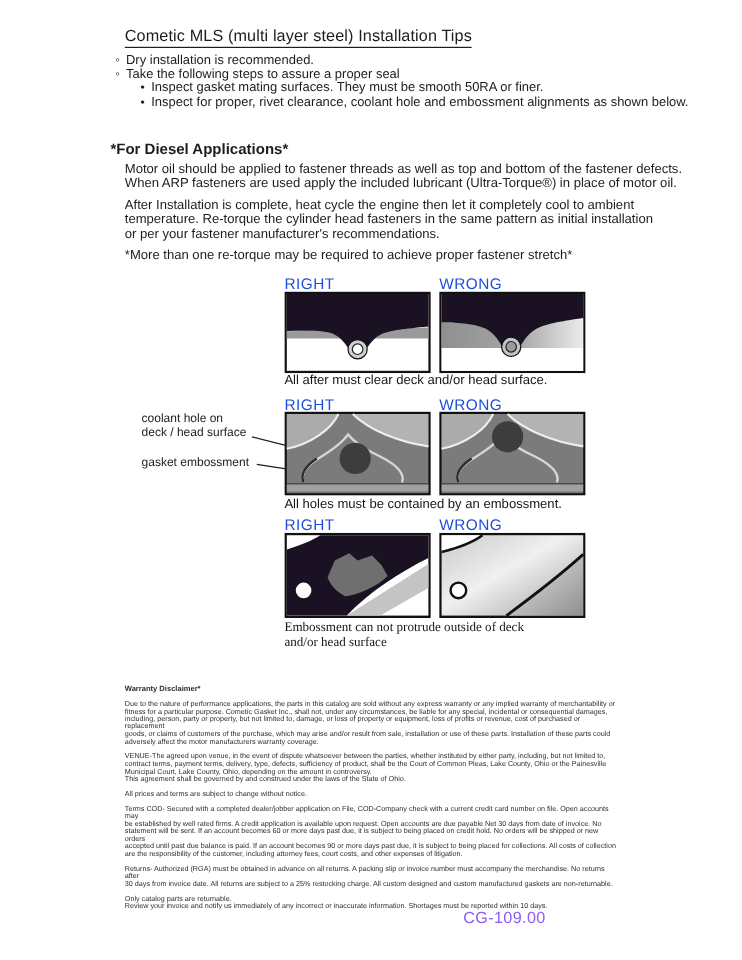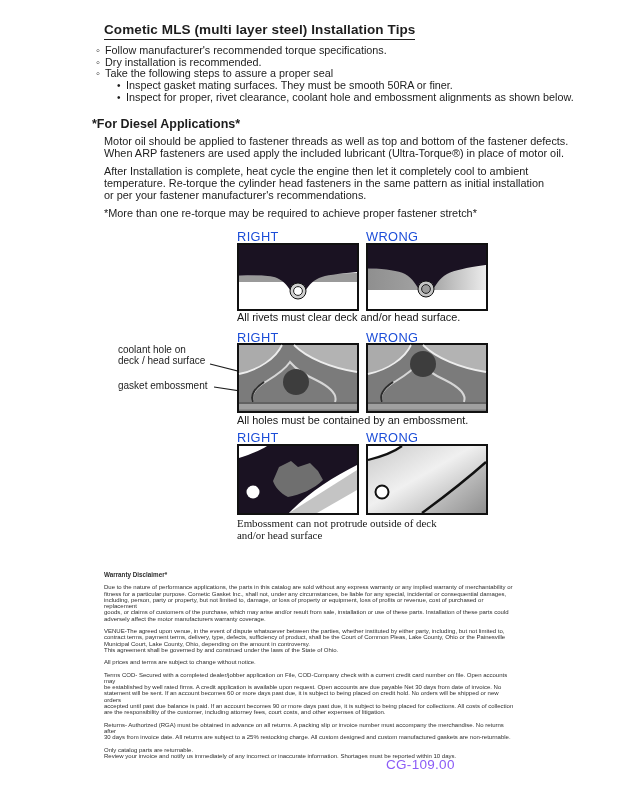--- a/index.html
+++ b/index.html
@@ -2,21 +2,21 @@
 <html><head>
 <meta charset="utf-8">
 <style>
   html,body{margin:0;padding:0;background:#ffffff;}
   .page{
     position:relative;width:618px;height:800px;background:#ffffff;overflow:hidden;
     font-family:"Liberation Sans","DejaVu Sans",sans-serif;color:#1d1d1d;
   }
   .abs{position:absolute;}
   .doc-title{
-    left:104px;top:22px;font-size:13.5px;font-weight:700;letter-spacing:.1px;
+    left:104px;top:22px;font-size:13.5px;font-weight:400;letter-spacing:.1px;
     border-bottom:1.6px solid #1d1d1d;padding-bottom:2px;white-space:nowrap;
   }
   .tips{left:96px;top:45px;font-size:10.8px;line-height:11.7px;white-space:nowrap;}
   .tip-row{display:flex;align-items:flex-start;}
   .tip-row .b{width:9px;flex:0 0 9px;}
   .bullet-o::before{content:"◦";font-size:11px;}
   .bullet-f::before{content:"•";font-size:10px;}
   .sub{margin-left:21px;}
   .h2{left:92px;top:117px;font-size:12.5px;font-weight:700;}
   .para{left:104px;font-size:10.9px;line-height:12.1px;white-space:pre-line;width:490px;}
@@ -30,24 +30,20 @@
   svg{display:block;}
 </style>
 </head>
 <body>
 
 <div class="page">
 
   <div class="abs doc-title">Cometic MLS (multi layer steel) Installation Tips</div>
 
   <div class="abs tips">
-    <div class="tip-row">
-      <span class="b bullet-o"></span>
-      <span>Follow manufacturer's recommended torque specifications.</span>
-    </div>
     <div class="tip-row">
       <span class="b bullet-o"></span>
       <span>Dry installation is recommended.</span>
     </div>
     <div class="tip-row">
       <span class="b bullet-o"></span>
       <span>Take the following steps to assure a proper seal</span>
     </div>
     <div class="tip-row sub">
       <span class="b bullet-f"></span>
@@ -87,21 +83,21 @@
       </linearGradient>
     </defs>
     <rect x="1" y="1" width="120" height="66" fill="#ffffff" stroke="#111" stroke-width="2"></rect>
     <polygon points="2,26 120,23 120,47 2,47" fill="url(#deckGrad1)"></polygon>
     <rect x="2" y="47" width="118" height="19" fill="#ffffff"></rect>
     <path d="M2,2 H120 V22 C99,25 89,27 81,31 C73,35.5 70,42 66,48 C63,53 57,53 54,48 C50,42 47,35.5 39,31 C32,27.5 18,25.5 2,25.8 Z" fill="#1a1222"></path>
     <circle cx="60" cy="46" r="8" fill="#c4c4c4" stroke="#111" stroke-width="1"></circle>
     <circle cx="60" cy="46" r="4.4" fill="#9b9b9b" stroke="#222" stroke-width="1"></circle>
   </svg>
 
-  <div class="abs fig-caption" style="left:237px;top:312px;">All rivets must clear deck and/or head surface.</div>
+  <div class="abs fig-caption" style="left:237px;top:312px;">All after must clear deck and/or head surface.</div>
 
   <div class="abs fig-label" style="left:237px;top:330px;">RIGHT</div>
   <div class="abs fig-label" style="left:366px;top:330px;">WRONG</div>
 
   <div class="abs side-label" style="top:345px;">coolant hole on
 deck / head surface</div>
   <div class="abs side-label" style="top:381px;">gasket embossment</div>
 
   <svg class="abs" style="left:118px;top:338px;" width="180" height="70" viewBox="0 0 180 70">
     <line x1="92" y1="26" x2="167" y2="45" stroke="#1d1d1d" stroke-width="1.1"></line>

